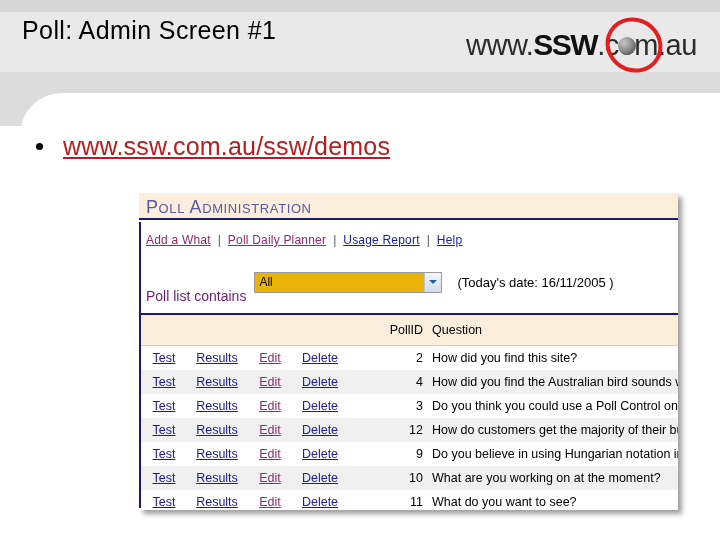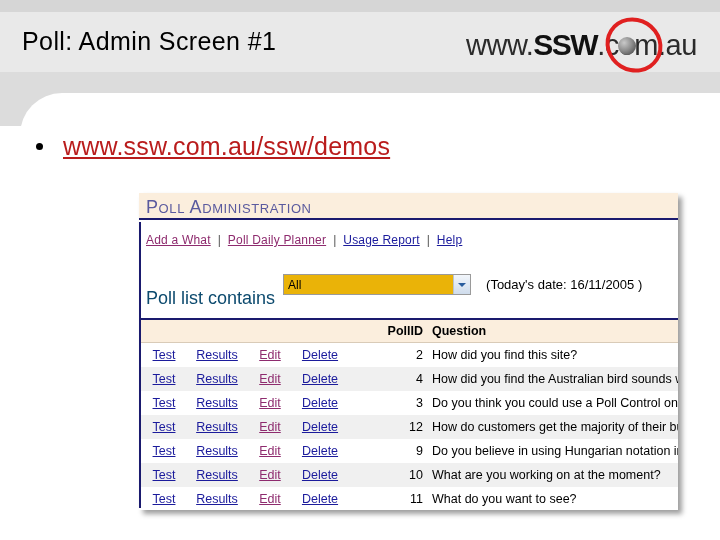--- a/index.html
+++ b/index.html
@@ -54,21 +54,21 @@
     border-top-left-radius: 42px;
   }
   .hdr-white-rest {
     position: absolute;
     left: 120px; top: 93px;
     width: 600px; height: 60px;
     background: #ffffff;
   }
   .slide-title {
     position: absolute;
-    left: 22px; top: 24px;
+    left: 22px; top: 13px;
     font-size: 25px;
     line-height: 34px;
     color: #000000;
     letter-spacing: 0.4px;
     white-space: nowrap;
   }
 
   
   .ssw-logo {
     position: absolute;
@@ -183,22 +183,22 @@
 
   .shot-filter {
     padding: 12px 0 0 7px;
     display: flex;
     align-items: center;
     white-space: nowrap;
     border-bottom: 2px solid #1a1a6e;
     padding-bottom: 9px;
   }
   .shot-filter .lbl {
-    font-size: 18px;
-    color: #0c4a6e;
+    font-size: 14px;
+    color: #701a75;
     margin-right: 8px;
     margin-top: 28px;
   }
   .sel {
     width: 188px;
     height: 21px;
     border: 1px solid #9a9a9a;
     background: #eab308;
     display: flex;
     align-items: center;
@@ -244,22 +244,22 @@
   }
 
   
   .ptable {
     width: 640px;
     border-collapse: collapse;
     font-size: 12.5px;
   }
   .ptable th {
     background: #fbeedd;
-    font-weight: bold;
-    height: 22px;
+    font-weight: normal;
+    height: 30px;
     padding: 0 4px;
     text-align: left;
     color: #000000;
     border-bottom: 1px solid #d9cbb8;
   }
   .ptable th.blank { background: #fbeedd; }
   .ptable th.pid { text-align: left; }
   .ptable td {
     height: 24px;
     padding: 0 4px;

